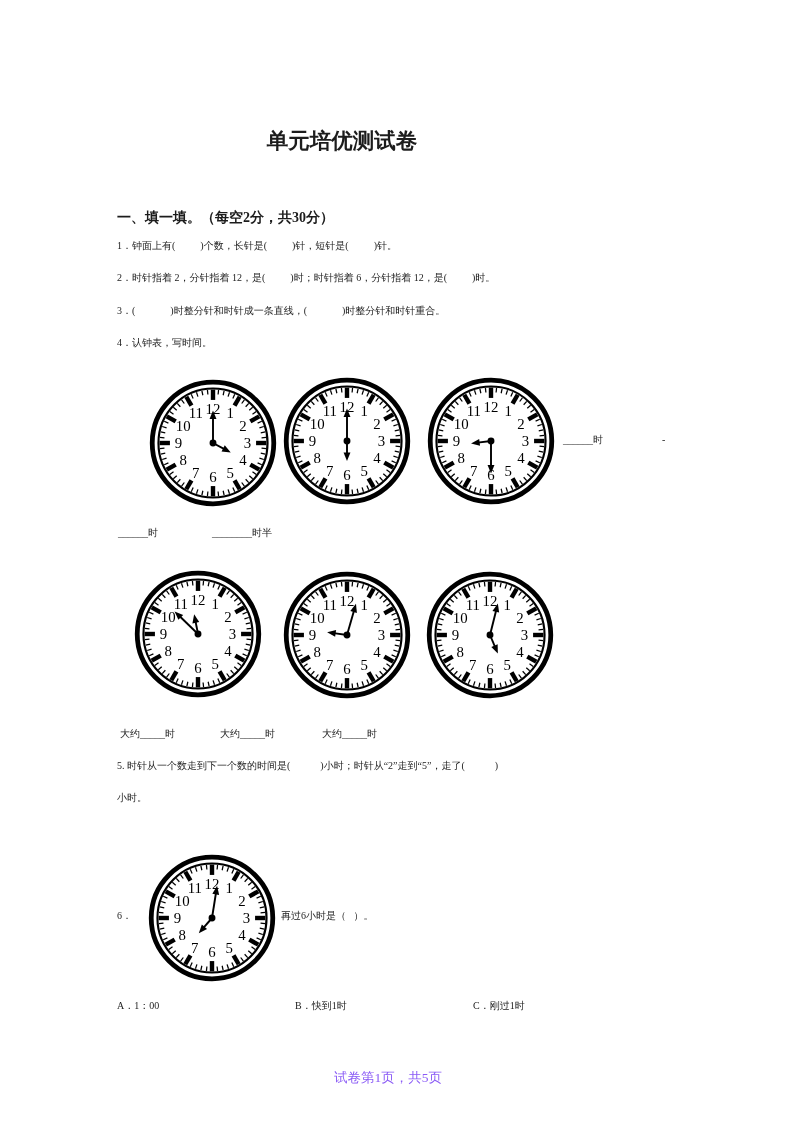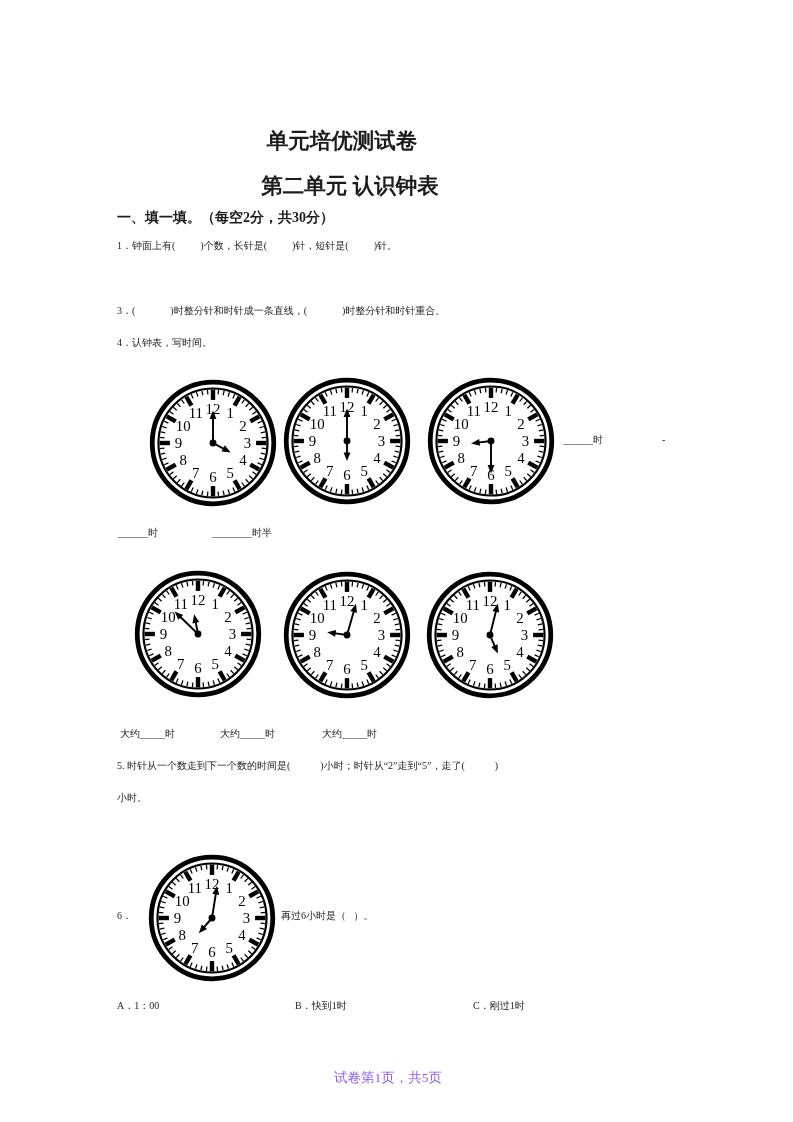--- a/index.html
+++ b/index.html
@@ -12,25 +12,25 @@
   .clock{position:absolute}
   .clock svg{display:block;width:100%;height:100%}
   .footer{position:absolute;font-size:13.5px;color:#8b5cf6;white-space:pre;transform:translateX(-50%)}
 </style>
 </head>
 <body>
 
 <div class="page">
 
   <div class="h-main" style="left:342px;top:126px">单元培优测试卷</div>
-  <div class="h-main" style="left:350px;top:171px">第二单元 认识钟表</div>
 
   <div class="h-sec" style="left:117px;top:209px">一、填一填。（每空2分，共30分）</div>
 
   <div class="txt" style="left:117px;top:240px">1．钟面上有(          )个数，长针是(          )针，短针是(          )针。</div>
+  <div class="txt" style="left:117px;top:272px">2．时针指着 2，分针指着 12，是(          )时；时针指着 6，分针指着 12，是(          )时。</div>
   <div class="txt" style="left:117px;top:305px">3．(              )时整分针和时针成一条直线，(              )时整分针和时针重合。</div>
   <div class="txt" style="left:117px;top:337px">4．认钟表，写时间。</div>
 
   <div class="clock" style="left:146px;top:376px;width:134px;height:134px">
       <svg viewBox="0 0 140 140">
         <circle cx="70" cy="70" r="63.5" fill="none" stroke="#000" stroke-width="5"></circle>
         <circle cx="70" cy="70" r="57" fill="none" stroke="#000" stroke-width="2.2"></circle>
         <line x1="70" y1="25" x2="70" y2="14.200000000000003" stroke="#000" stroke-width="4.6"></line>
         <line x1="75.33095162665033" y1="19.27938333621806" x2="75.83268825033507" y2="14.50567823845035" stroke="#000" stroke-width="1.3"></line>
         <line x1="80.60349623170572" y1="20.11447236257591" x2="81.60147234763097" y2="15.419363879053648" stroke="#000" stroke-width="1.3"></line>

